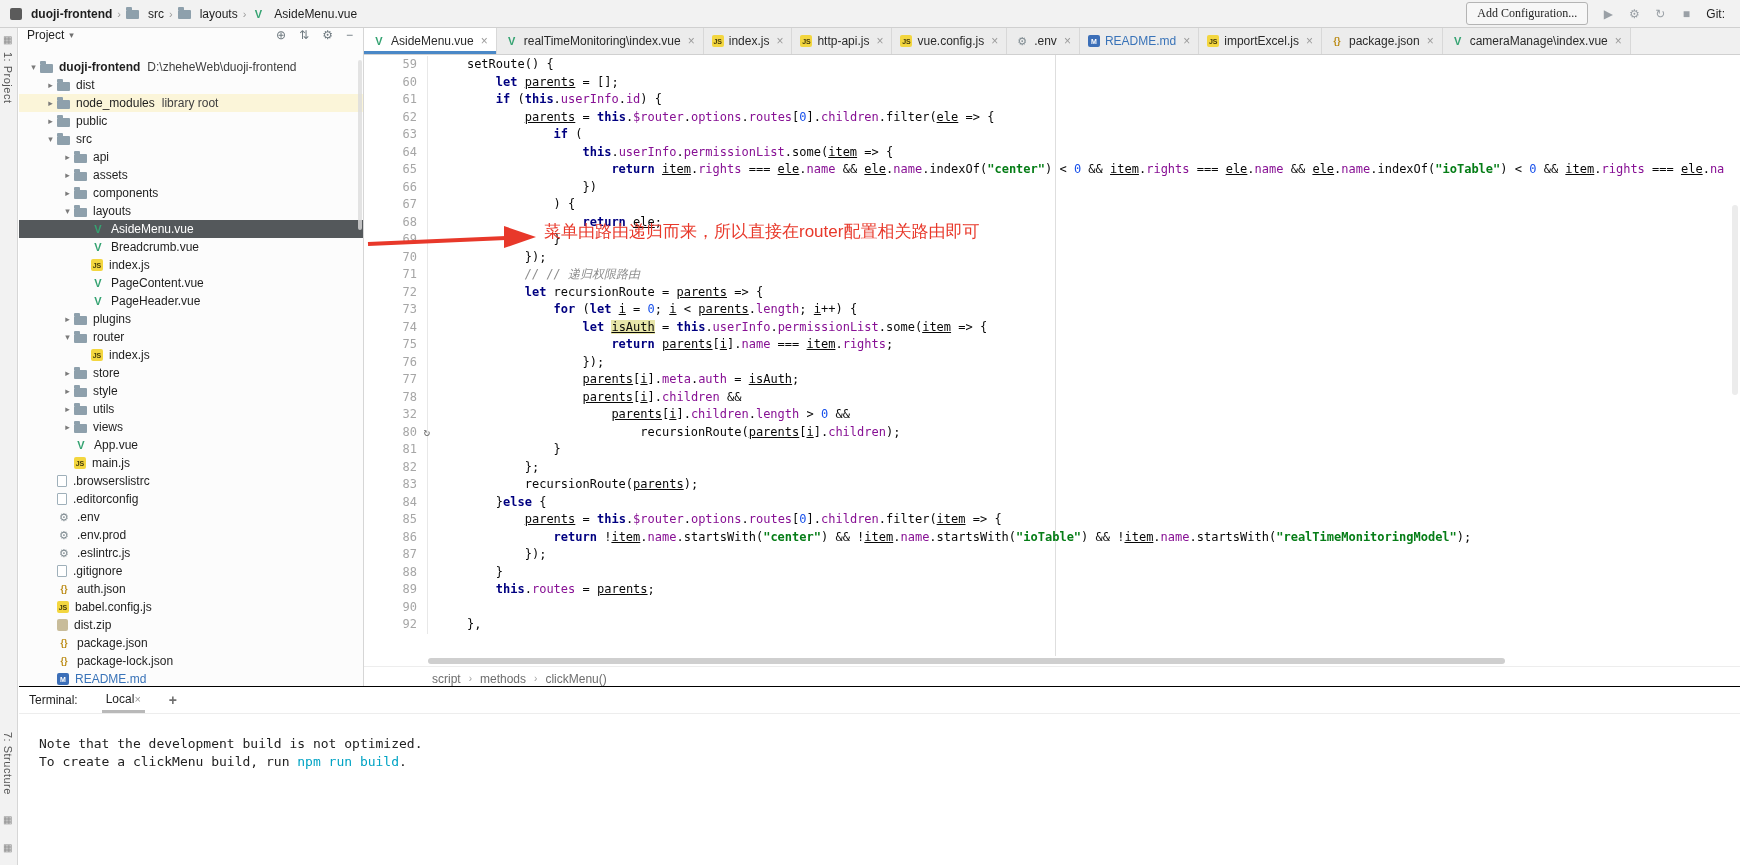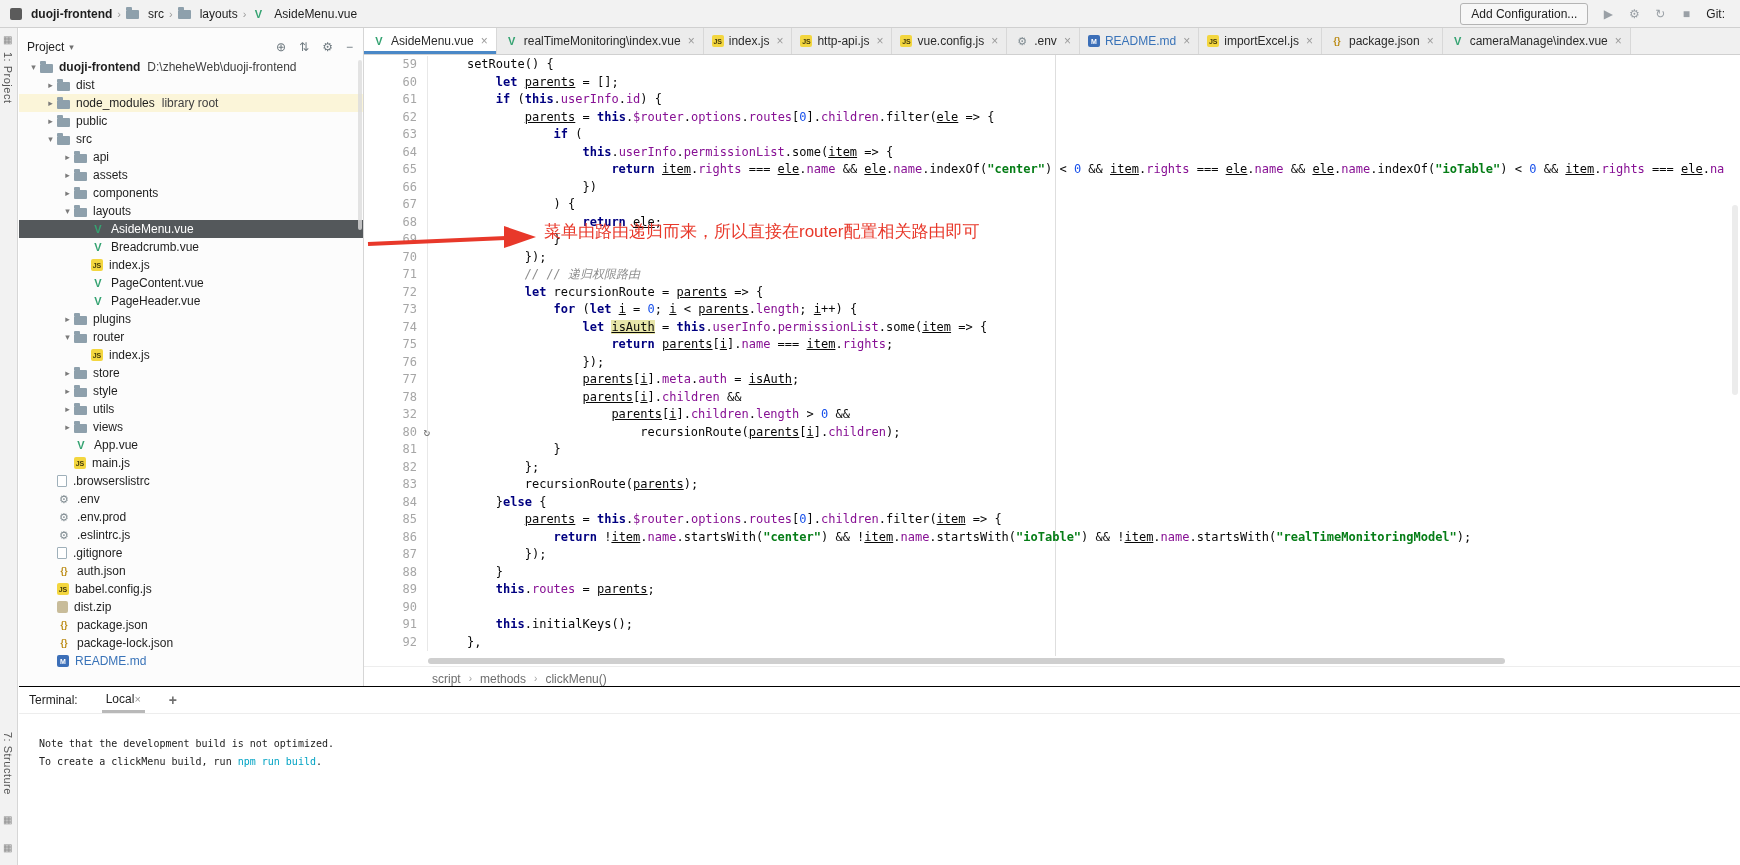--- a/index.html
+++ b/index.html
@@ -7,21 +7,21 @@
   body { font-family:"Liberation Sans",sans-serif; font-size:12px; color:#1e1e1e; background:#fff; position:relative; }
 
   
   .titlebar { position:absolute; left:0; top:0; right:0; height:28px; background:#f2f2f2;
               border-bottom:1px solid #d0d0d0; display:flex; align-items:center; padding:0 6px 0 8px; }
   .tb-crumbs { display:inline-flex; align-items:center; }
   .crumb { display:inline-flex; align-items:center; gap:4px; margin:0 2px; white-space:nowrap; }
   .crumb-sep { color:#9a9a9a; margin:0 3px; font-size:11px; }
   .bold { font-weight:bold; }
   .tb-right { margin-left:auto; display:flex; align-items:center; gap:12px; }
-  .add-config { font-family:Liberation Sans, sans-serif; font-size:12px; color:#1e1e1e; background:#f7f7f7;
+  .add-config { font-family:Liberation Serif, serif; font-size:12px; color:#1e1e1e; background:#f7f7f7;
                 border:1px solid #b4b4b4; border-radius:3px; padding:3px 10px; }
   .tbi { color:#9aa0a6; font-size:12px; width:16px; text-align:center; }
   .git-label { color:#1e1e1e; margin-right:9px; white-space:nowrap; }
 
   
   .stripe { position:absolute; left:0; top:28px; bottom:0; width:18px; background:#f2f2f2;
             border-right:1px solid #d6d6d6; z-index:5; }
   .stripe-label { position:absolute; left:2px; writing-mode:vertical-lr; font-size:11px; color:#555;
                   letter-spacing:0.5px; white-space:nowrap; }
   .sl-top { top:24px; }
@@ -30,21 +30,21 @@
   .si-top { top:6px; }
   .si-bottom { bottom:40px; }
   .si-bottom2 { bottom:12px; }
 
   
   .main { position:absolute; left:19px; top:28px; right:0; bottom:175px; display:flex; }
 
   
   .project { width:345px; flex:none; background:#fcfcfc; border-right:1px solid #d6d6d6;
              display:flex; flex-direction:column; position:relative; }
-  .ph { height:26px; display:flex; align-items:flex-end; padding:0 10px 0 8px; gap:4px; flex:none; }
+  .ph { height:26px; display:flex; align-items:flex-start; padding:0 10px 0 8px; gap:4px; flex:none; }
   .ph-title { display:inline-flex; align-items:center; gap:5px; font-size:12px; color:#1e1e1e; }
   .ph-caret { font-size:9px; color:#6f6f6f; }
   .ph-icons { margin-left:auto; display:flex; gap:13px; color:#6f7a80; font-size:12px; }
   .tree { flex:1; overflow:hidden; padding-top:4px; }
   .row { height:18px; display:flex; align-items:center; white-space:nowrap; cursor:default; }
   .row.sel { background:#54585b; color:#fff; }
   .row.band { background:#fbf5d9; }
   .chev { width:13px; flex:none; color:#7a7a7a; font-size:9px; text-align:center; }
   .lbl { margin-left:1px; }
   .extra { color:#404040; margin-left:7px; }
@@ -114,21 +114,21 @@
   .terminal { position:absolute; left:19px; right:0; bottom:4px; height:175px; background:#fff;
               border-top:1px solid #000000; }
   .term-header { height:27px; display:flex; align-items:center; gap:26px; padding-left:10px;
                  border-bottom:1px solid #ededed; }
   .term-label { color:#1e1e1e; }
   .term-tab { position:relative; display:inline-flex; align-items:center; padding:2px 2px 4px; }
   .term-tab::after { content:""; position:absolute; left:-2px; right:-2px; bottom:-3px; height:3px; background:#b9b9b9; }
   .term-x { color:#9a9a9a; font-size:11px; }
   .term-plus { color:#6f6f6f; font-size:14px; font-weight:bold; }
   .term-content { padding:21px 0 0 20px; font-family:"DejaVu Sans Mono","Liberation Mono",monospace;
-                  font-size:10px; line-height:18px; color:#222; }
+                  font-size:13px; line-height:18px; color:#222; }
   .tk-cmd { color:#00a3c4; }
 </style>
 </head>
 <body>
 
 <div class="titlebar">
   <span class="tb-crumbs" id="tb-crumbs">
       <span class="crumb bold">
         <span class="ic ic-project"></span>
         <span>duoji-frontend</span>
@@ -302,20 +302,25 @@
           <span class="ic ic-js">JS</span>
           <span class="lbl">main.js</span>
         </div>
         <div class="row" style="padding-left: 25px;">
           <span class="chev"></span>
           <span class="ic ic-text"></span>
           <span class="lbl">.browserslistrc</span>
         </div>
         <div class="row" style="padding-left: 25px;">
           <span class="chev"></span>
+          <span class="ic ic-text"></span>
+          <span class="lbl">.editorconfig</span>
+        </div>
+        <div class="row" style="padding-left: 25px;">
+          <span class="chev"></span>
           <span class="ic ic-gear">⚙</span>
           <span class="lbl">.env</span>
         </div>
         <div class="row" style="padding-left: 25px;">
           <span class="chev"></span>
           <span class="ic ic-gear">⚙</span>
           <span class="lbl">.env.prod</span>
         </div>
         <div class="row" style="padding-left: 25px;">
           <span class="chev"></span>
@@ -538,24 +543,20 @@
             <span class="ln">88</span>
             <span class="ct">        <span>}</span></span>
           </div>
           <div class="cl">
             <span class="ln">89</span>
             <span class="ct">        <span class="tk-kw">this</span><span>.</span><span class="tk-fld">routes</span><span> = </span><span class="tk-und">parents</span><span>;</span></span>
           </div>
           <div class="cl">
             <span class="ln">90</span>
             <span class="ct"></span>
-          </div>
-          <div class="cl">
-            <span class="ln">91</span>
-            <span class="ct">        <span class="tk-kw">this</span><span>.initialKeys();</span></span>
           </div>
           <div class="cl">
             <span class="ln">92</span>
             <span class="ct">    <span>},</span></span>
           </div>
         </div>
 
       <svg class="anno-svg" width="230" height="240" viewBox="0 0 230 240">
         <line x1="4" y1="189" x2="142" y2="183" stroke="#e8382a" stroke-width="4"></line>
         <polygon points="140,171 172,182 140,193" fill="#e8382a"></polygon>

